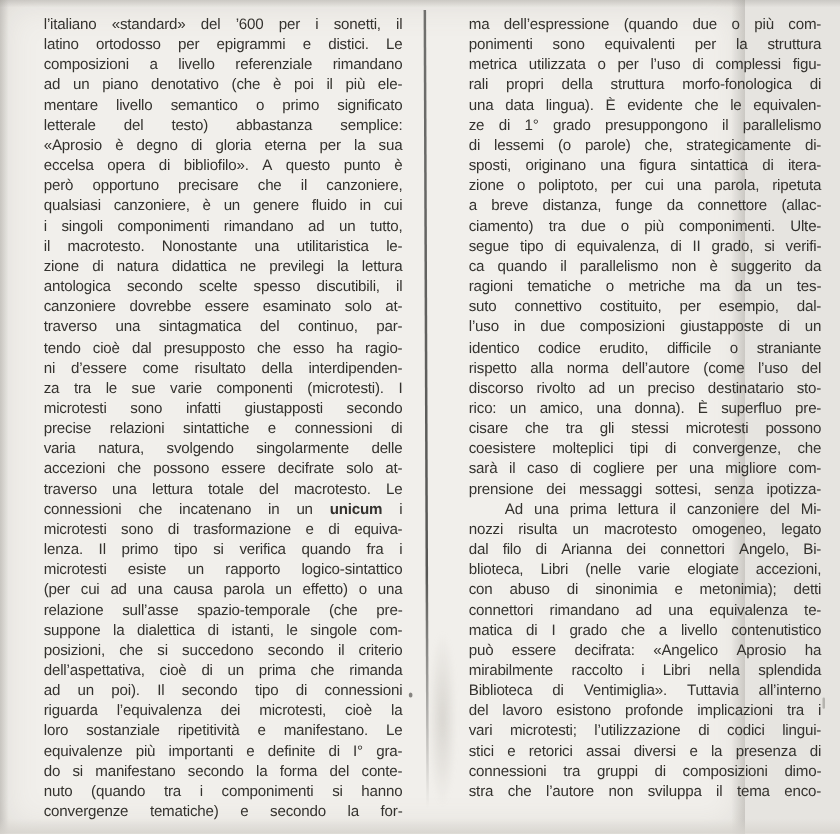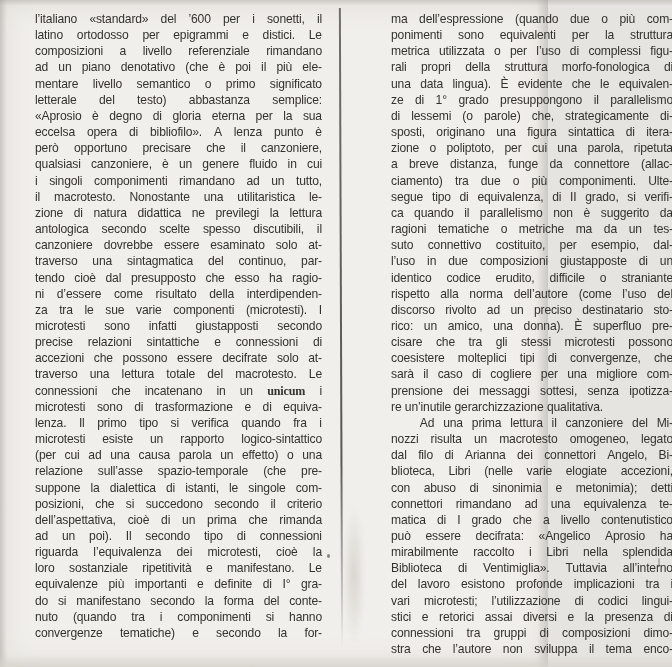--- a/index.html
+++ b/index.html
@@ -10,20 +10,21 @@
   html,body{margin:0;padding:0;}
   body{
     width:672px;height:667px;overflow:hidden;
     background:#e6e4e0;
     font-family:"Liberation Sans","DejaVu Sans",sans-serif;
   }
   .page{
     position:relative;width:548px;height:667px;
     background:var(--bg);
     box-shadow:inset 0 0 30px rgba(120,115,108,.18);
+    padding-left:48px;
   }
   
   .edge-left{position:absolute;left:0;top:0;width:7px;height:667px;
     background:linear-gradient(90deg,rgba(150,147,142,.38),rgba(150,147,142,0));}
   .edge-right{position:absolute;right:0;top:0;width:11px;height:667px;
     background:linear-gradient(270deg,rgba(150,147,142,.34),rgba(150,147,142,0));}
   .edge-top{position:absolute;left:0;top:0;width:672px;height:6px;
     background:linear-gradient(180deg,rgba(140,137,132,.30),rgba(140,137,132,0));}
   .edge-bottom{position:absolute;left:0;bottom:0;width:672px;height:12px;
     background:linear-gradient(0deg,rgba(215,212,206,.85),rgba(215,212,206,0));}
@@ -46,29 +47,29 @@
     background:#8d8a85;opacity:.55;border-radius:1px;
   }
   .col{
     position:absolute;top:11px;
     color:var(--ink);
     font-size:12.1px;
     letter-spacing:-0.15px;
     font-weight:400;
   }
   .col-left{left:35px;width:287px;}
-  .col-right{left:391px;width:282px;}
+  .col-right{left:375px;width:282px;}
   .line{
     display:flex;justify-content:space-between;align-items:baseline;
     height:16.16px;line-height:16.16px;overflow:visible;
   }
   .line span{white-space:pre;flex:0 0 auto;}
   .line.pe{justify-content:flex-start;column-gap:3.4px;}
   .ind{width:20px;flex:0 0 20px;}
-  b{font-weight:700;font-family:Liberation Serif, serif;}
+  b{font-weight:700;}
 </style>
 </head>
 <body>
 
 <div class="page">
   <div class="edge-top"></div>
   <div class="edge-left"></div>
   <div class="edge-right"></div>
   <div class="edge-bottom"></div>
 
@@ -141,21 +142,21 @@
         <span>per</span>
         <span>la</span>
         <span>sua</span>
       </div>
       <div class="line">
         <span>eccelsa</span>
         <span>opera</span>
         <span>di</span>
         <span>bibliofilo».</span>
         <span>A</span>
-        <span>lenza</span>
+        <span>questo</span>
         <span>punto</span>
         <span>è</span>
       </div>
       <div class="line">
         <span>però</span>
         <span>opportuno</span>
         <span>precisare</span>
         <span>che</span>
         <span>il</span>
         <span>canzoniere,</span>
@@ -256,20 +257,27 @@
         <span>giustapposti</span>
         <span>secondo</span>
       </div>
       <div class="line">
         <span>precise</span>
         <span>relazioni</span>
         <span>sintattiche</span>
         <span>e</span>
         <span>connessioni</span>
         <span>di</span>
+      </div>
+      <div class="line">
+        <span>varia</span>
+        <span>natura,</span>
+        <span>svolgendo</span>
+        <span>singolarmente</span>
+        <span>delle</span>
       </div>
       <div class="line">
         <span>accezioni</span>
         <span>che</span>
         <span>possono</span>
         <span>essere</span>
         <span>decifrate</span>
         <span>solo</span>
         <span>at-</span>
       </div>
@@ -643,26 +651,20 @@
         <span>com-</span>
       </div>
       <div class="line">
         <span>prensione</span>
         <span>dei</span>
         <span>messaggi</span>
         <span>sottesi,</span>
         <span>senza</span>
         <span>ipotizza-</span>
       </div>
-      <div class="line pe">
-        <span>re</span>
-        <span>un’inutile</span>
-        <span>gerarchizzazione</span>
-        <span>qualitativa.</span>
-      </div>
       <div class="line">
         <span class="ind"></span>
         <span>Ad</span>
         <span>una</span>
         <span>prima</span>
         <span>lettura</span>
         <span>il</span>
         <span>canzoniere</span>
         <span>del</span>
         <span>Mi-</span>

